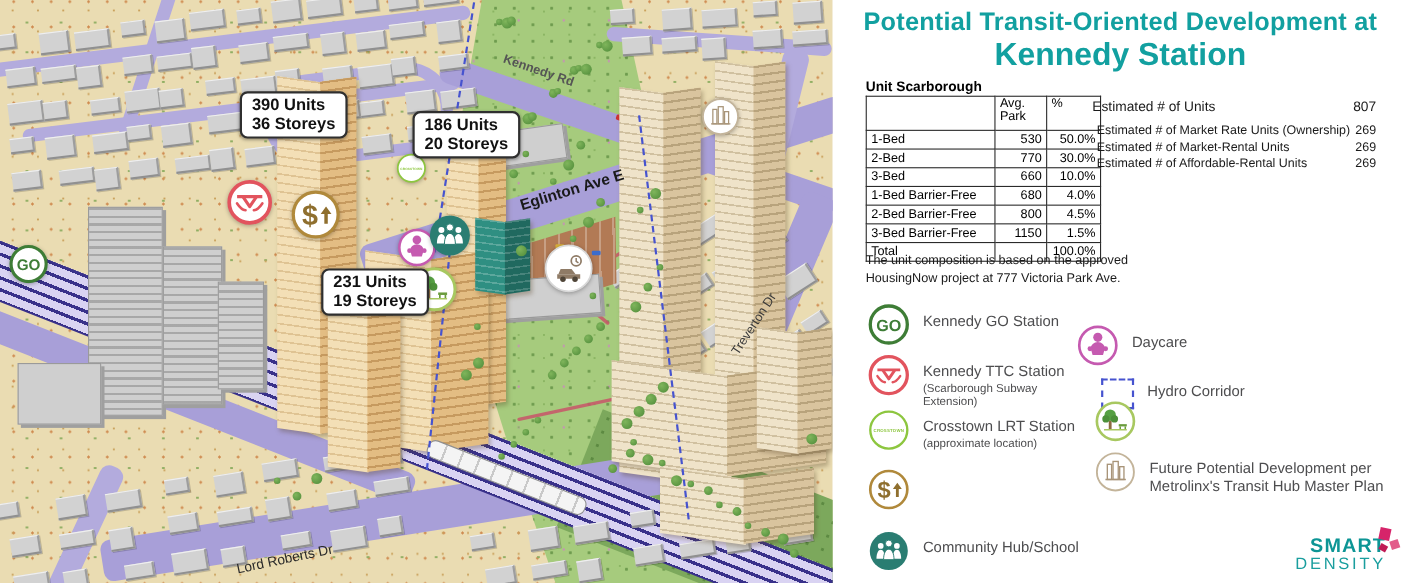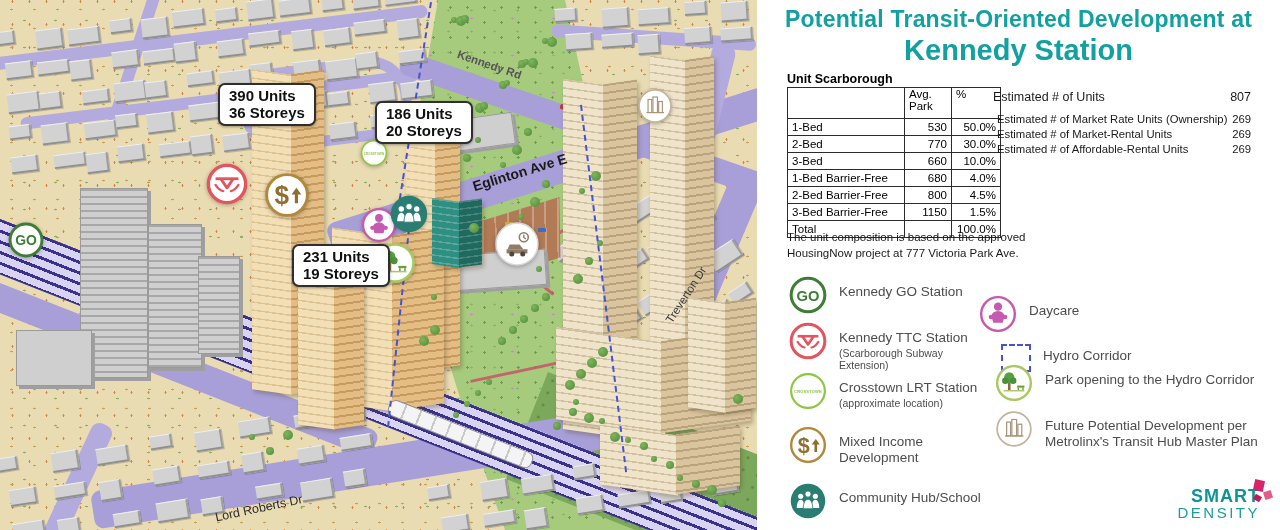--- a/index.html
+++ b/index.html
@@ -596,21 +596,20 @@
         </svg>
       <div class="lg-txt">
         <span>Crosstown LRT Station</span>
         <div class="sub">(approximate location)</div>
       </div>
     </div>
     <div class="legend-item" style="left:32px;top:426px;">
       <svg class="lg-ic">
           <use href="#ic-dollar"></use>
         </svg>
-      <div class="lg-txt" style="max-width:120px;"><span>Mixed Income Development</span></div>
     </div>
     <div class="legend-item" style="left:32px;top:482px;">
       <svg class="lg-ic">
           <use href="#ic-community"></use>
         </svg>
       <div class="lg-txt"><span>Community Hub/School</span></div>
     </div>
 
     <div class="legend-item" style="left:222px;top:279px;margin-top:16px;">
       <svg class="lg-ic">
@@ -619,21 +618,20 @@
       <div class="lg-txt"><span>Daycare</span></div>
     </div>
     <div class="legend-item" style="left:238px;top:338px;">
       <span class="hydro-box"></span>
       <div class="lg-txt hyd"><span>Hydro Corridor</span></div>
     </div>
     <div class="legend-item" style="left:238px;top:364px;">
       <svg class="lg-ic">
           <use href="#ic-park"></use>
         </svg>
-      <div class="lg-txt"><span>Park opening to the Hydro Corridor</span></div>
     </div>
     <div class="legend-item" style="left:238px;top:410px;">
       <svg class="lg-ic">
           <use href="#ic-future"></use>
         </svg>
       <div class="lg-txt" style="max-width:215px;"><span>Future Potential Development per Metrolinx's Transit Hub Master Plan</span></div>
     </div>
 
     <div id="logo">
       <div style="position:relative;display:inline-block;">

